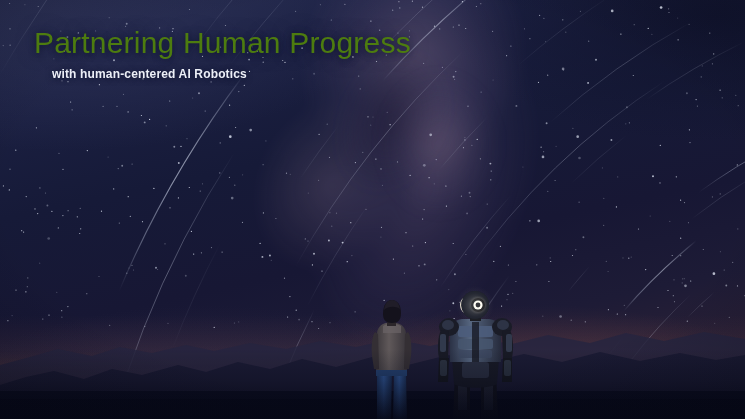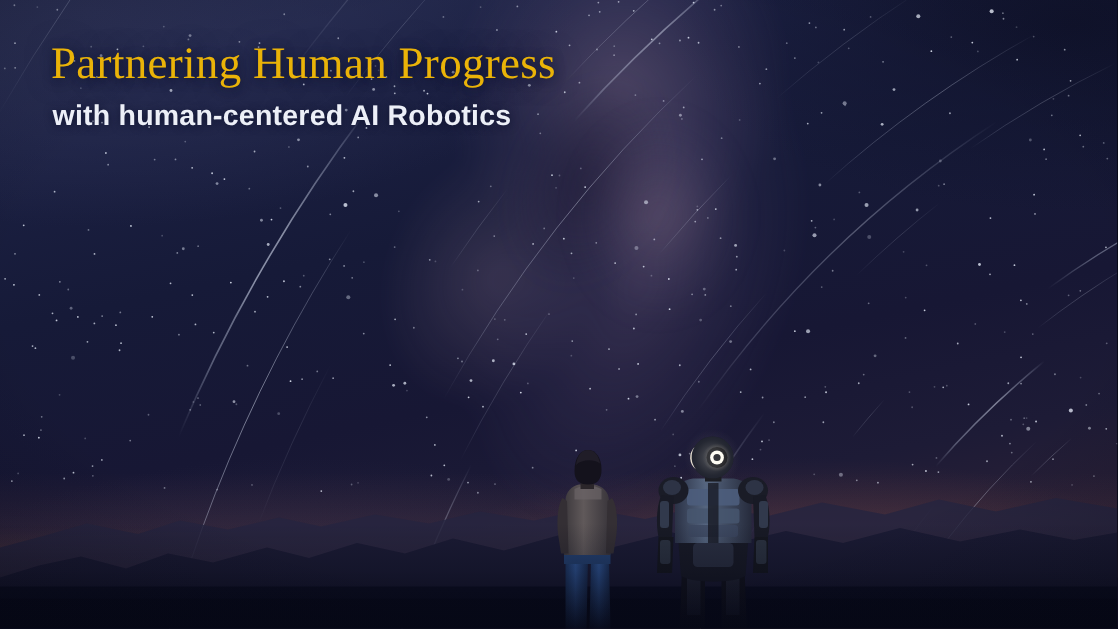--- a/index.html
+++ b/index.html
@@ -103,33 +103,33 @@
 
   
   .text-overlay {
     position: absolute;
     left: 34px;
     top: 27px;
     z-index: 40;
   }
   .title {
     margin: 0;
-    font-family: Liberation Serif, serif;
+    font-family: Liberation Sans, sans-serif;
     font-size: 30px;
     font-weight: 400;
     letter-spacing: 0.2px;
-    color: #eab308;
+    color: #4d7c0f;
     line-height: 1.06;
     text-shadow: 0 1px 7px rgba(10,14,40,0.75), 0 0 18px rgba(18,22,56,0.55);
     white-space: nowrap;
   }
   .subtitle {
-    margin: 8px 0 0 1px;
+    margin: 8px 0 0 18px;
     font-family: "Liberation Sans", sans-serif;
-    font-size: 19px;
+    font-size: 12px;
     font-weight: 700;
     letter-spacing: 0.15px;
     color: #eceff7;
     text-shadow: 0 1px 6px rgba(10,14,40,0.80);
     white-space: nowrap;
   }
 
   
   .vignette {
     position: absolute;

